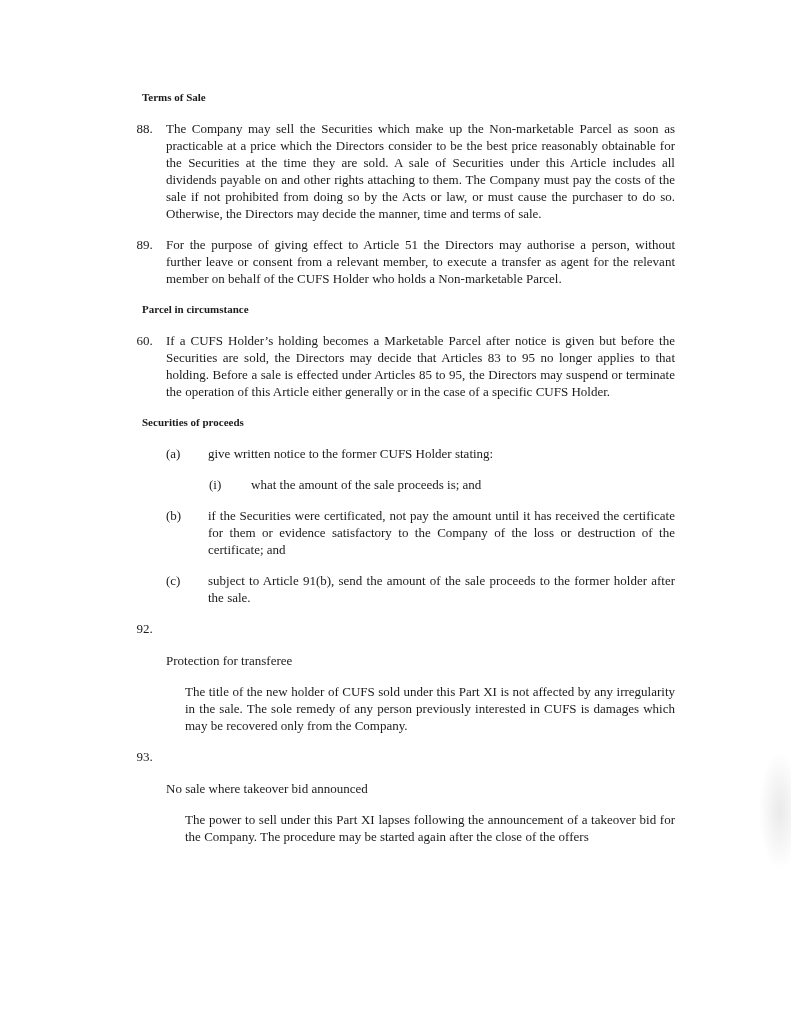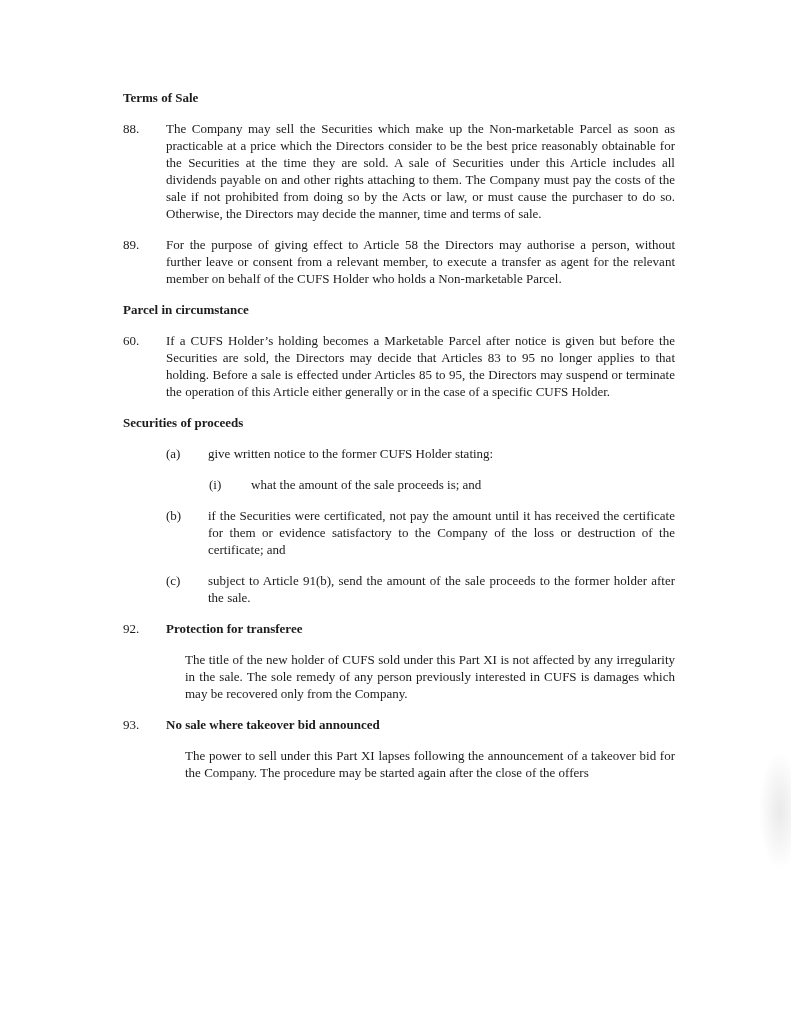--- a/index.html
+++ b/index.html
@@ -17,32 +17,33 @@
   }
   .content {
     position:absolute;
     left:123px; top:89px;
     width:552px;
     font-size:13px;
     line-height:17px;
   }
   .block { margin-bottom:14px; }
   .doc-heading {
-    font-size:13px;
+    font-size:11px;
     line-height:17px;
     font-weight:bold;
+    margin-left:19px;
   }
   .item { display:flex; align-items:flex-start; }
-  .item .num { flex:0 0 43px; }
+  .item .num { flex:0 0 43px;text-align:center; }
   .item .marker { flex:0 0 42px; }
   .item .body { flex:1 1 auto; text-align:justify; }
   .indent-1 { margin-left:43px; }
   .indent-2 { margin-left:86px; }
   .para-indent { margin-left:62px; text-align:justify; }
-  .item-title { font-weight:bold; }
+  .item-title { font-weight:normal;margin-top:32px; }
   .scan-smudge {
     position:absolute;
     right:-10px; top:752px;
     width:42px; height:118px;
     background:radial-gradient(closest-side, rgba(185,185,185,0.30), rgba(255,255,255,0));
     border-radius:50%;
     pointer-events:none;
   }
 </style>
 </head>
@@ -53,21 +54,21 @@
 
     <div class="block doc-heading">Terms of Sale</div>
 
     <div class="block item">
       <span class="num">88.</span>
       <div class="body">The Company may sell the Securities which make up the Non-marketable Parcel as soon as practicable at a price which the Directors consider to be the best price reasonably obtainable for the Securities at the time they are sold.  A sale of Securities under this Article includes all dividends payable on and other rights attaching to them.  The Company must pay the costs of the sale if not prohibited from doing so by the Acts or law, or must cause the purchaser to do so.  Otherwise, the Directors may decide the manner, time and terms of sale.</div>
     </div>
 
     <div class="block item">
       <span class="num">89.</span>
-      <div class="body">For the purpose of giving effect to Article 58 the Directors may authorise a person, without further leave or consent from a relevant member, to execute a transfer as agent for the relevant member on behalf of the CUFS Holder who holds a Non-marketable Parcel.</div>
+      <div class="body">For the purpose of giving effect to Article 51 the Directors may authorise a person, without further leave or consent from a relevant member, to execute a transfer as agent for the relevant member on behalf of the CUFS Holder who holds a Non-marketable Parcel.</div>
     </div>
 
     <div class="block doc-heading">Parcel in circumstance</div>
 
     <div class="block item">
       <span class="num">60.</span>
       <div class="body">If a CUFS Holder’s holding becomes a Marketable Parcel after notice is given but before the Securities are sold, the Directors may decide that Articles 83 to 95 no longer applies to that holding.  Before a sale is effected under Articles 85 to 95, the Directors may suspend or terminate the operation of this Article either generally or in the case of a specific CUFS Holder.</div>
     </div>
 
     <div class="block doc-heading">Securities of proceeds</div>

